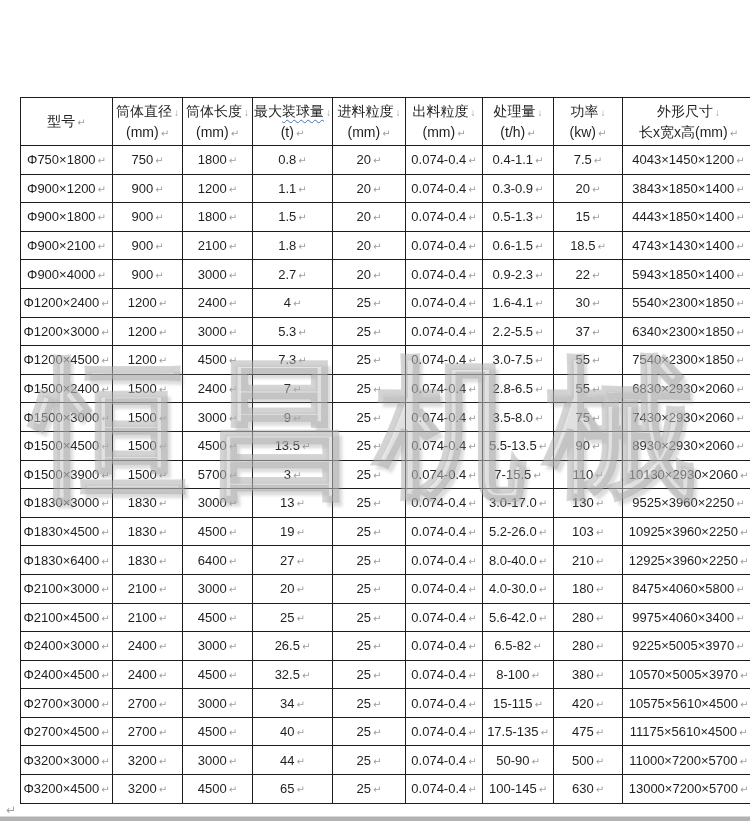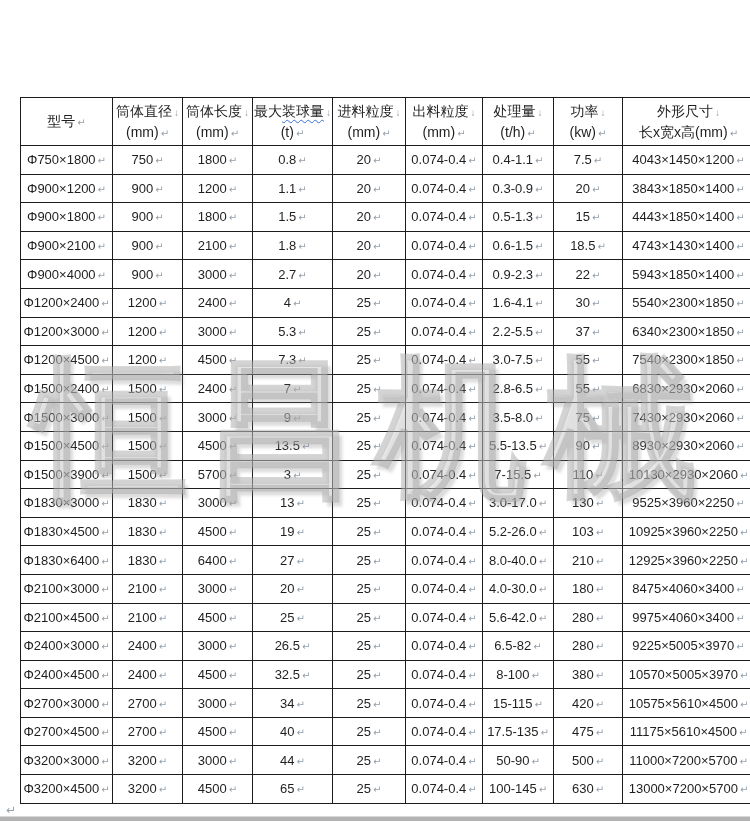--- a/index.html
+++ b/index.html
@@ -287,21 +287,21 @@
         </tr>
         <tr>
           <td><span>Φ2100×3000</span><span class="mark">↵</span></td>
           <td><span>2100</span><span class="mark">↵</span></td>
           <td><span>3000</span><span class="mark">↵</span></td>
           <td><span>20</span><span class="mark">↵</span></td>
           <td><span>25</span><span class="mark">↵</span></td>
           <td><span>0.074-0.4</span><span class="mark">↵</span></td>
           <td><span>4.0-30.0</span><span class="mark">↵</span></td>
           <td><span>180</span><span class="mark">↵</span></td>
-          <td><span>8475×4060×3400</span><span class="mark">↵</span></td>
+          <td><span>8475×4060×5800</span><span class="mark">↵</span></td>
         </tr>
         <tr>
           <td><span>Φ2100×4500</span><span class="mark">↵</span></td>
           <td><span>2100</span><span class="mark">↵</span></td>
           <td><span>4500</span><span class="mark">↵</span></td>
           <td><span>25</span><span class="mark">↵</span></td>
           <td><span>25</span><span class="mark">↵</span></td>
           <td><span>0.074-0.4</span><span class="mark">↵</span></td>
           <td><span>5.6-42.0</span><span class="mark">↵</span></td>
           <td><span>280</span><span class="mark">↵</span></td>

